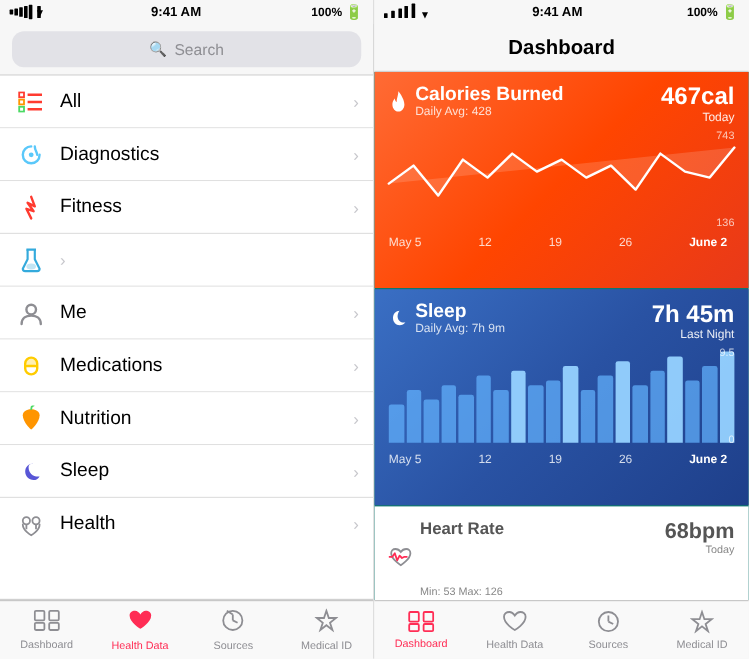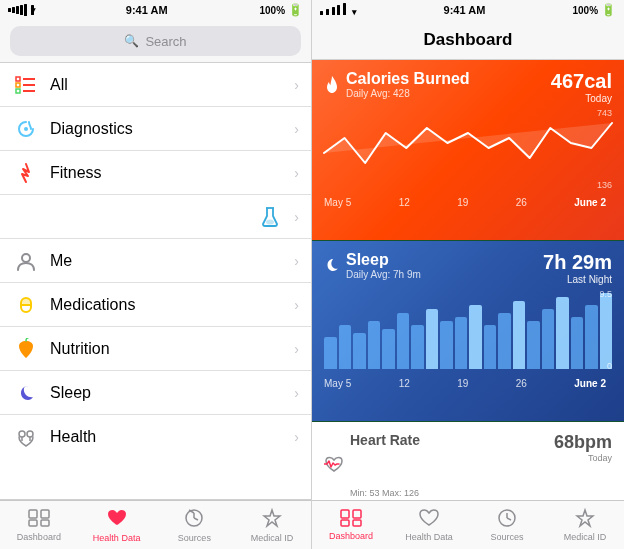--- a/index.html
+++ b/index.html
@@ -66,21 +66,20 @@
     }
 
     .menu-item {
       display: flex;
       align-items: center;
       height: 44px;
       padding: 0 12px;
       border-bottom: 1px solid #e0e0e0;
       background: #fff;
       cursor: pointer;
-      justify-content: flex-end;
     }
     .menu-item:last-child { border-bottom: none; }
     .menu-item-icon {
       width: 28px;
       height: 28px;
       display: flex;
       align-items: center;
       justify-content: center;
       margin-right: 10px;
       flex-shrink: 0;
@@ -152,21 +151,21 @@
       font-weight: 600;
       color: #000;
     }
 
     .dashboard-content {
       flex: 1;
       overflow: hidden;
       display: flex;
       flex-direction: column;
       gap: 1px;
-      background: #14532d;
+      background: #0f766e;
     }
 
     
     .calories-card {
       background: linear-gradient(135deg, #ff6b35 0%, #ff4500 50%, #e8391a 100%);
       padding: 10px 12px 6px;
       flex: 0 0 auto;
       height: 180px;
       position: relative;
       overflow: hidden;
@@ -533,21 +532,21 @@
         <div class="card-title-block">
           <svg width="16" height="18" viewBox="0 0 16 18">
             <path d="M9 2 C6 2 3.5 4.5 3.5 8 C3.5 11.5 6 14 9 14 C11 14 12.8 13 13.8 11.5 C12.5 12 10.5 12 9 10.5 C7.5 9 7 7 7.5 5 C8 3.5 8.5 2.5 9 2Z" fill="white"></path>
           </svg>
           <div>
             <div class="card-title">Sleep</div>
             <div class="card-subtitle">Daily Avg: 7h 9m</div>
           </div>
         </div>
         <div class="card-value-block">
-          <div class="card-value">7h 29m</div>
+          <div class="card-value">7h 45m</div>
           <div class="card-value-sub">Last Night</div>
         </div>
       </div>
       <div class="chart-area">
         <span class="chart-y-label-top">9.5</span>
         <span class="chart-y-label-bottom">0</span>
         <div class="sleep-bars">
           <div class="sleep-bar" style="height:40%"></div>
           <div class="sleep-bar" style="height:55%"></div>
           <div class="sleep-bar" style="height:45%"></div>

